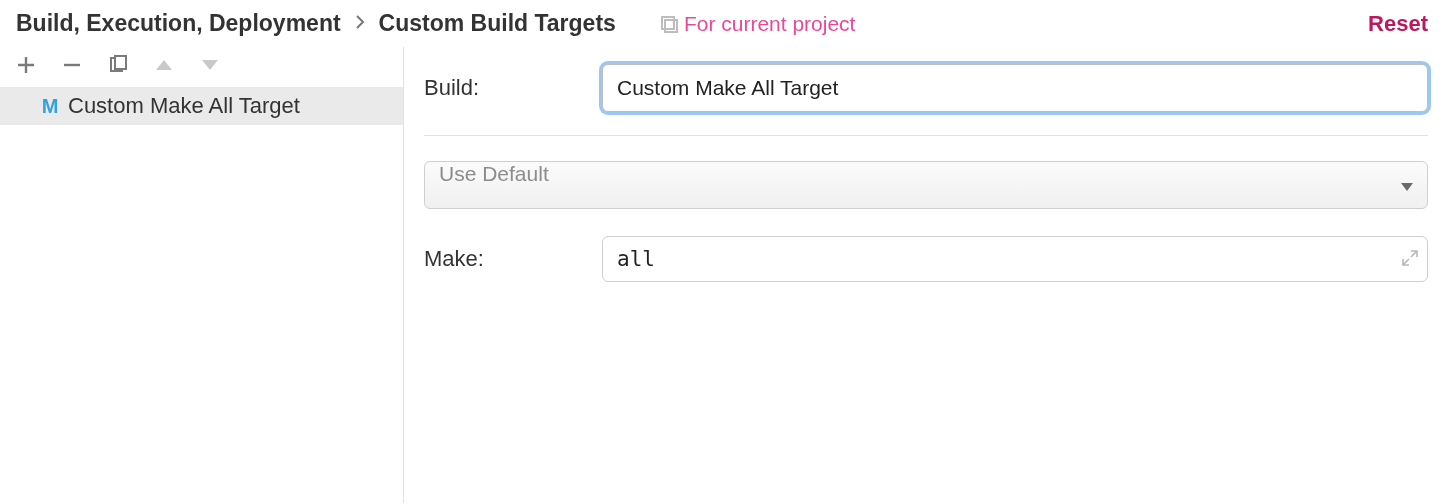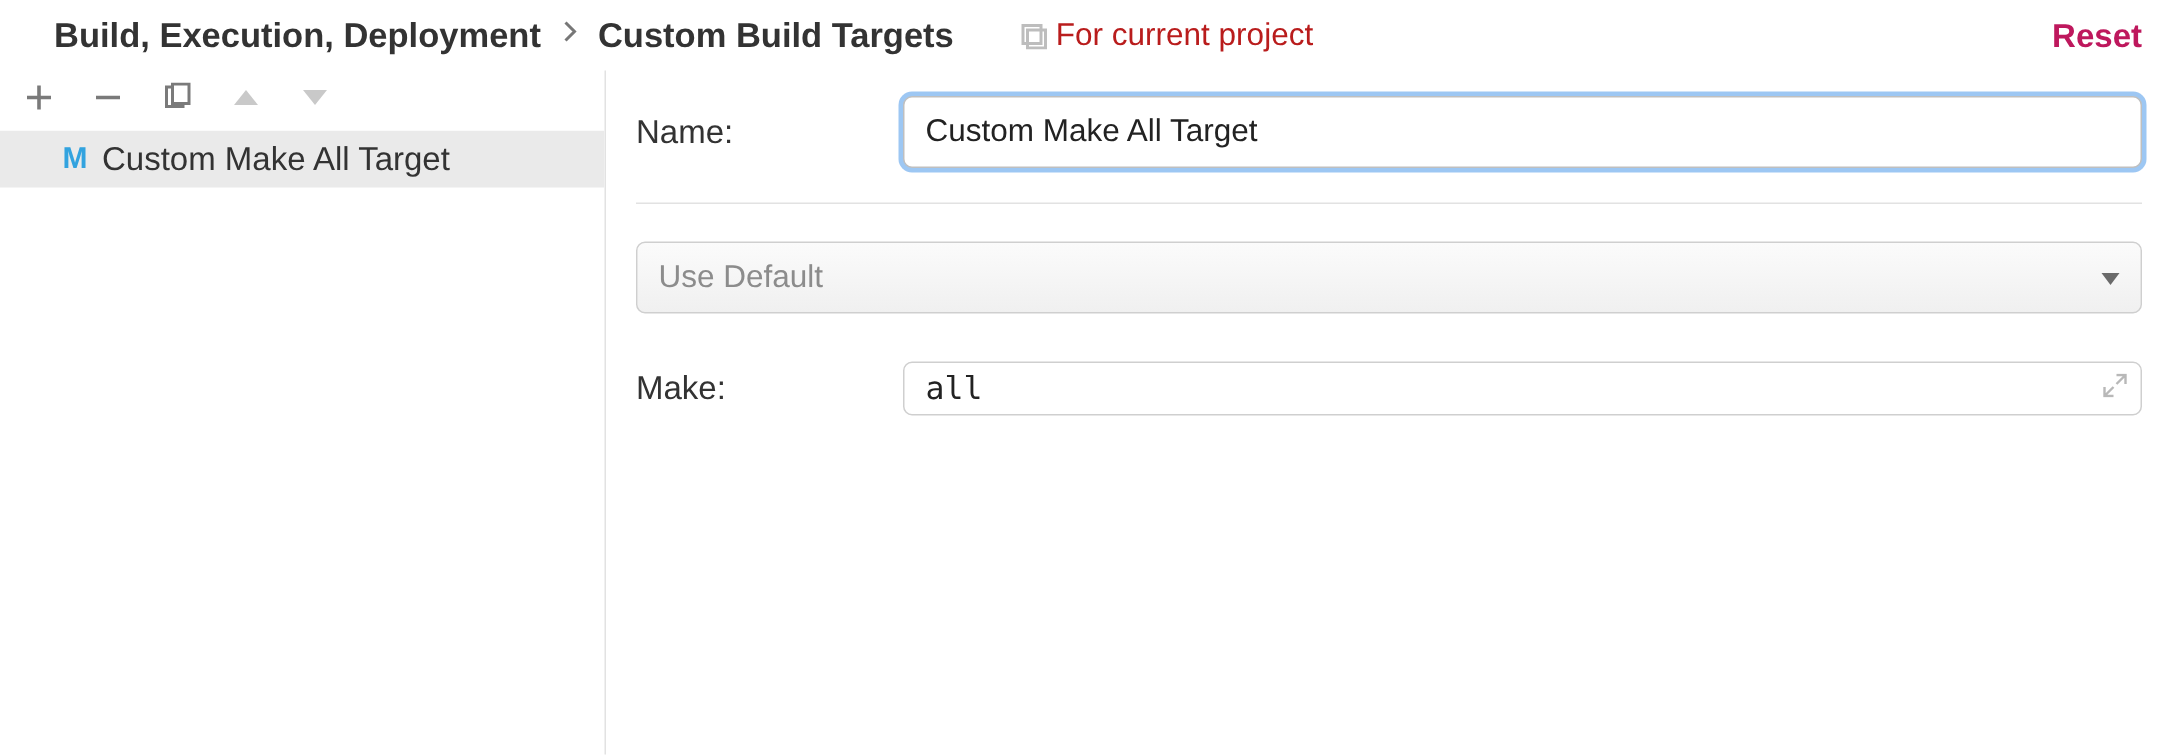--- a/index.html
+++ b/index.html
@@ -8,41 +8,41 @@
     font-size: 21px;
     color: #333;
     background: #fff;
     width: 1448px;
     height: 504px;
     overflow: hidden;
   }
   .header {
     display: flex;
     align-items: center;
-    padding: 10px 20px 10px 36px;
+    padding: 10px 20px 10px 16px;
     gap: 14px;
   }
   .breadcrumb {
     display: flex;
     align-items: center;
     gap: 14px;
     font-weight: 700;
     font-size: 23px;
     color: #333;
   }
   .chevron {
     font-weight: normal;
     color: #555;
     font-size: 20px;
   }
   .scope {
     display: flex;
     align-items: center;
     gap: 6px;
-    color: #b91c1c;
+    color: #ec4899;
     font-size: 21px;
     margin-left: 30px;
   }
   .scope svg { display:block; }
   .spacer { flex: 1; }
   .reset-link {
     color: #be185d;
     font-weight: 700;
     font-size: 22px;
     cursor: pointer;
@@ -133,40 +133,39 @@
     position: relative;
     width: 100%;
   }
   .select-box {
     width: 100%;
     height: 48px;
     border: 1px solid #cfcfcf;
     border-radius: 6px;
     background: linear-gradient(#fbfbfb,#f0f0f0);
     display: flex;
-    align-items: center;
     padding: 0 40px 0 14px;
     color: #8c8c8c;
     font-size: 21px;
     cursor: pointer;
   }
   .select-caret {
     position: absolute;
     right: 14px;
     top: 50%;
     transform: translateY(-50%);
     color: #6a6a6a;
   }
   .inline-field {
     position: relative;
     width: 100%;
   }
   .inline-input {
     width: 100%;
-    height: 36px;
+    height: 46px;
     border: 1px solid #cfcfcf;
     border-radius: 6px;
     padding: 0 40px 0 14px;
     font-family: Menlo, Consolas, monospace;
     font-size: 21px;
     color: #222;
     background: #fff;
   }
   .expand-btn {
     position: absolute;
@@ -236,21 +235,21 @@
     <div class="list">
       <div class="list-item">
         <span class="m-icon">M</span>
         <span>Custom Make All Target</span>
       </div>
     </div>
   </div>
 
   <div class="details">
     <div class="row">
-      <div class="row-label">Name:</div>
+      <div class="row-label">Build:</div>
       <div class="row-field">
         <input class="name-input" type="text" value="Custom Make All Target" style="">
       </div>
     </div>
 
     <hr class="divider">
 
     <div class="row">
       <div class="row-field">
         <div class="select-wrap">

